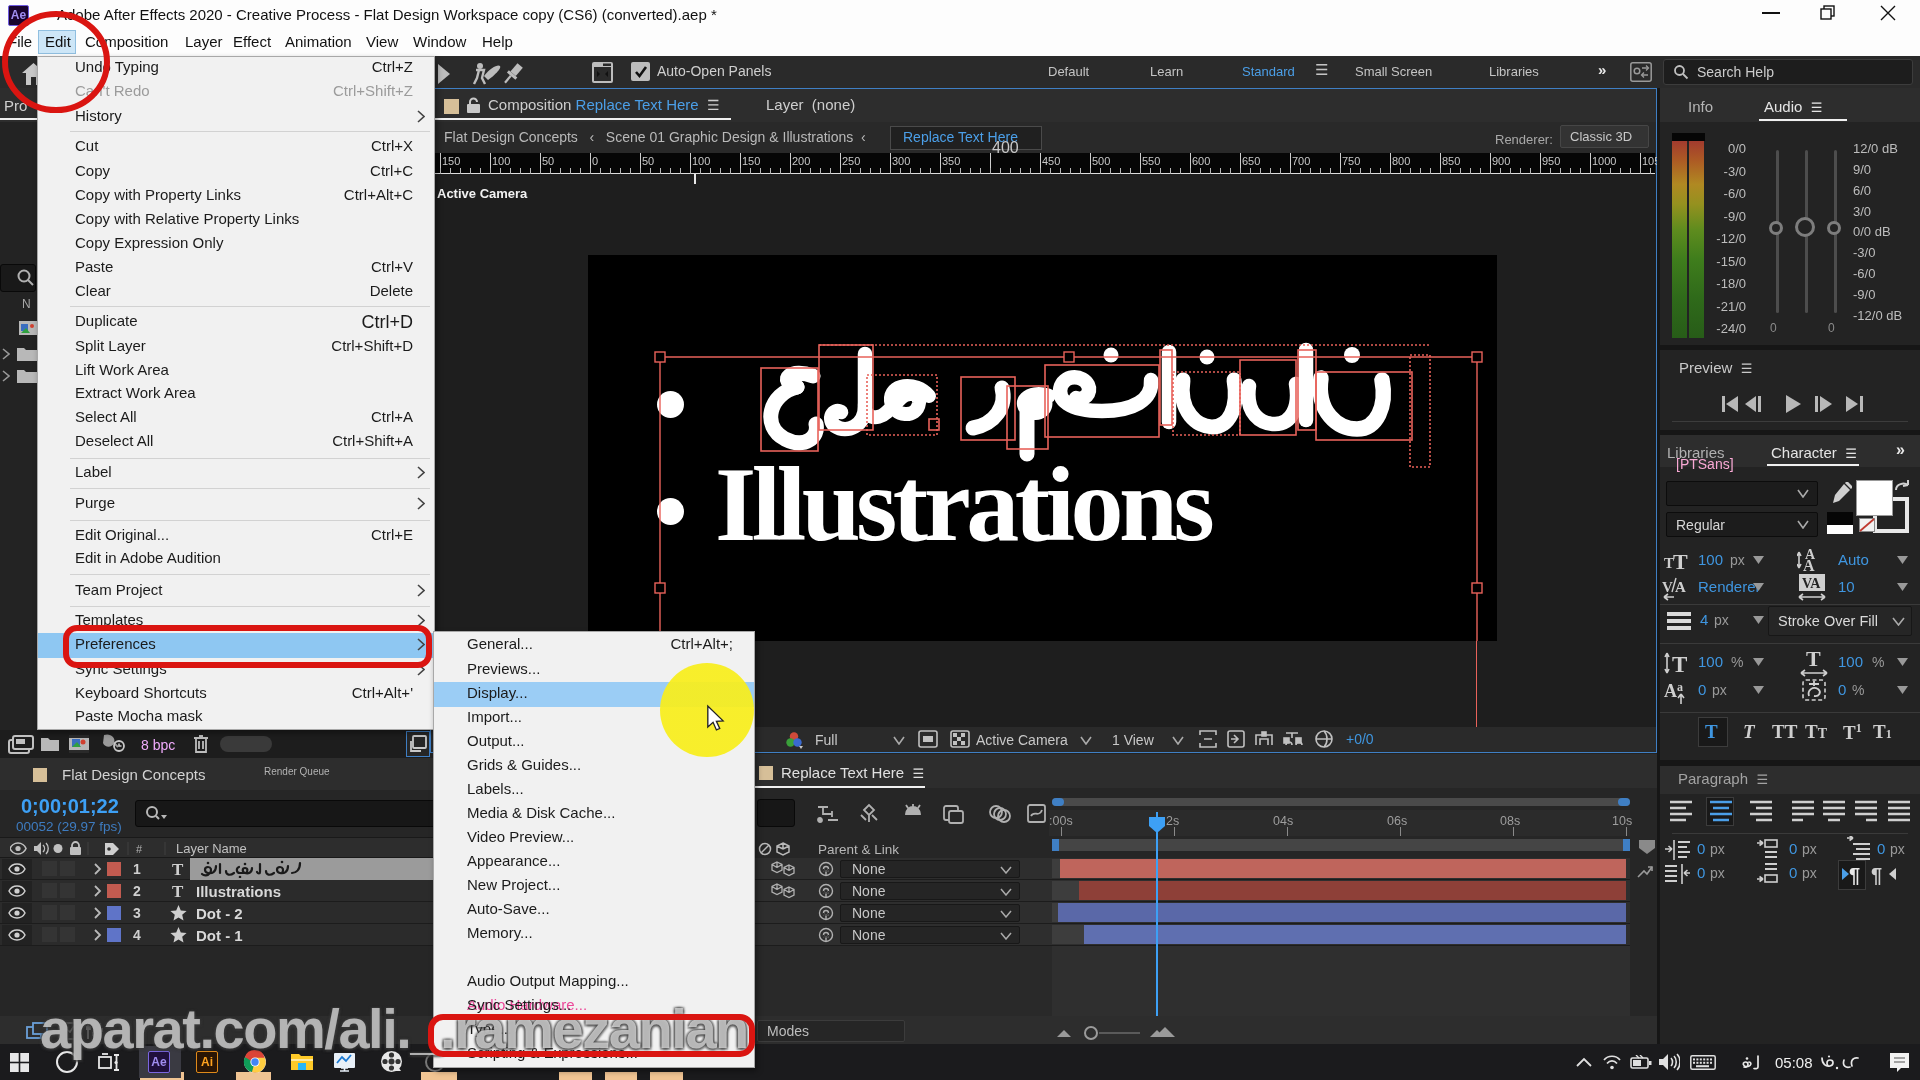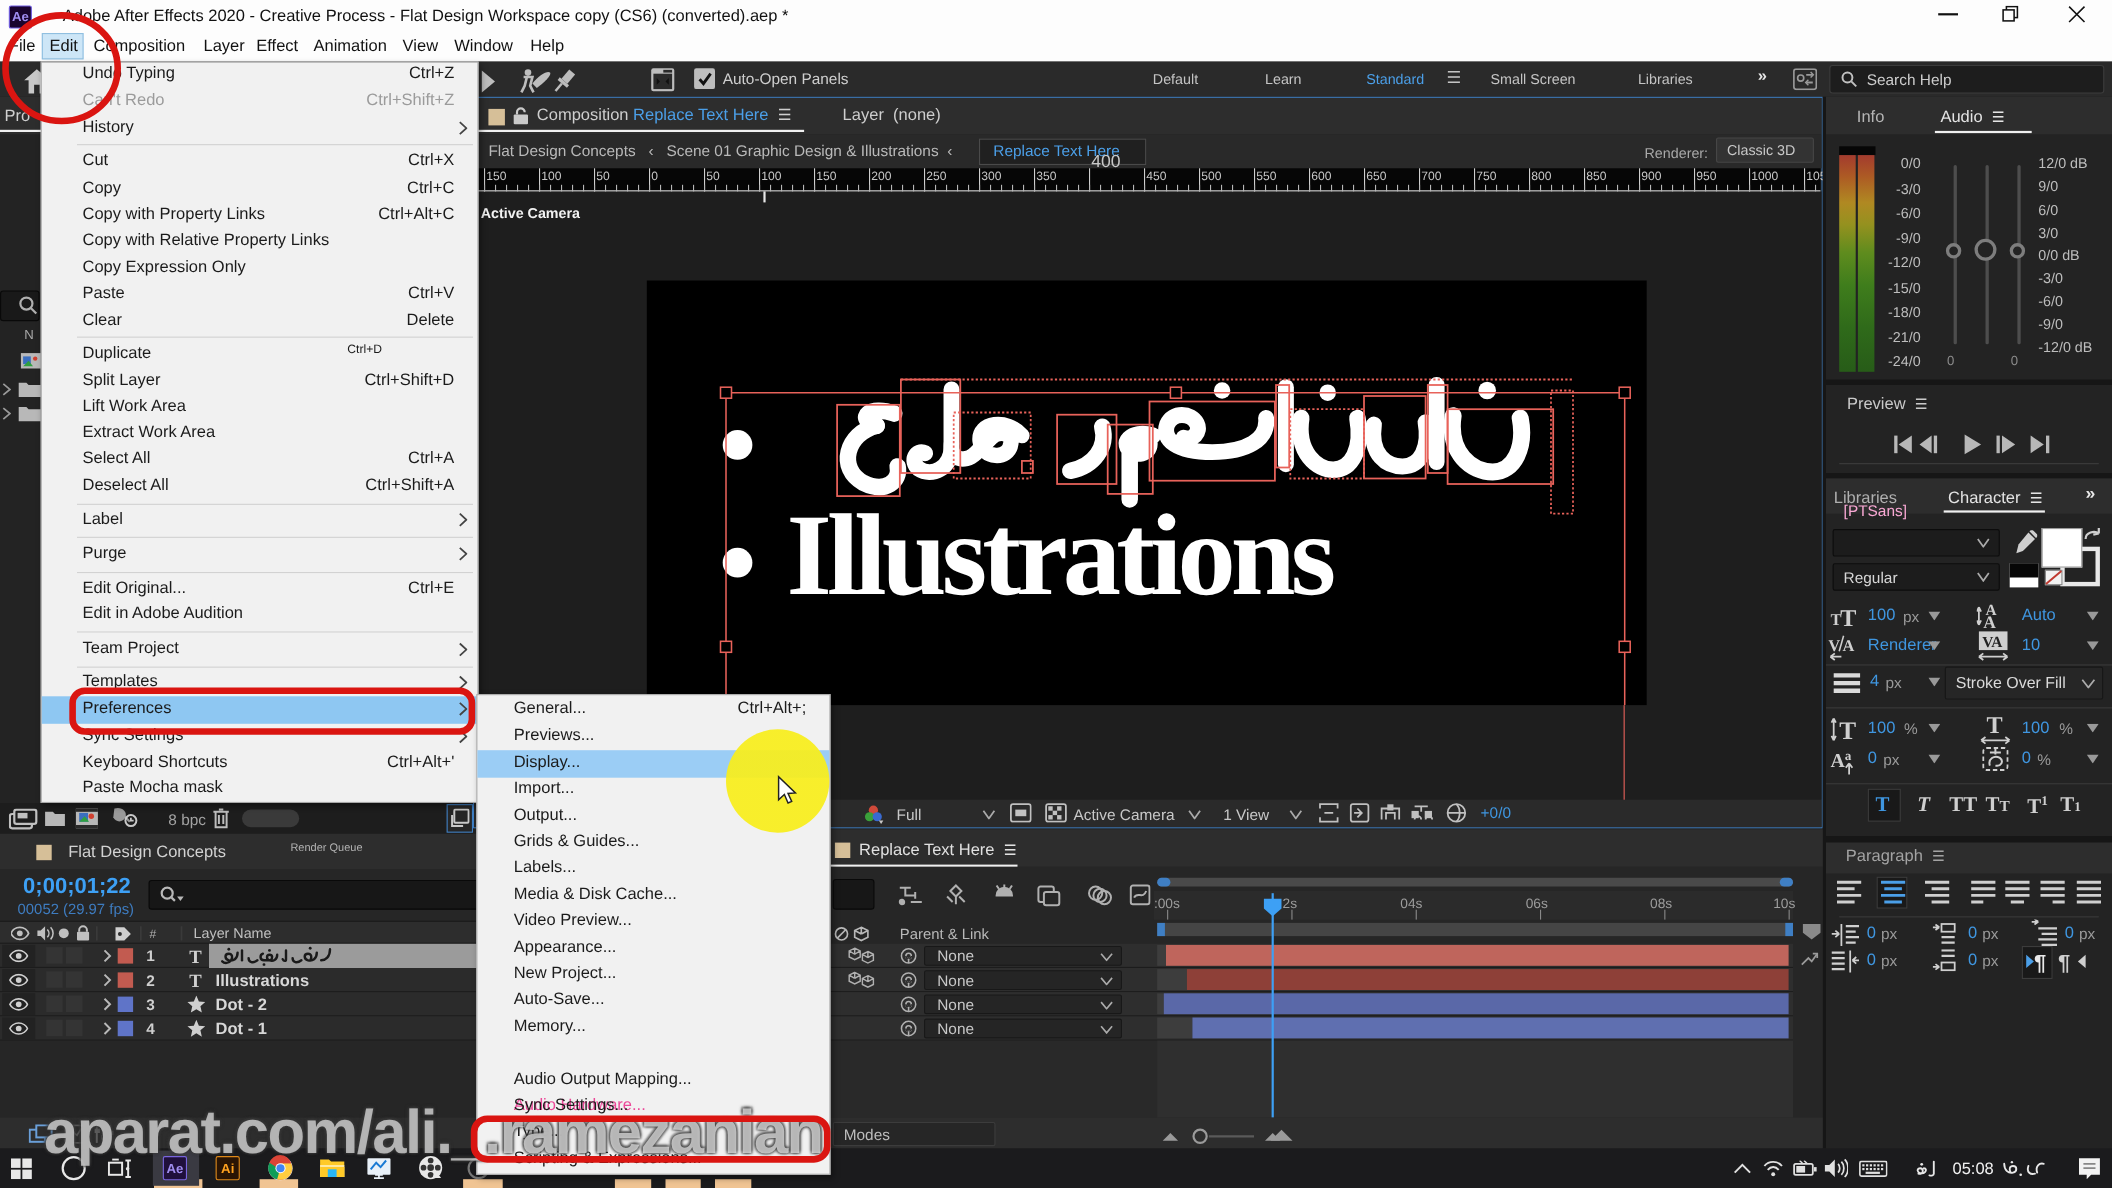--- a/index.html
+++ b/index.html
@@ -650,21 +650,21 @@
     <rect x="4" y="5" width="8" height="8" fill="#3a6ec0"></rect>
     <circle cx="15" cy="8" r="2.5" fill="#d04030"></circle>
     <path d="M4 13 L9 8 L13 13 Z" fill="#30a040"></path>
   </svg>
 <svg class="a" style="left:100px;top:733px" width="26" height="22" viewBox="0 0 26 22">
     <path d="M4 2 C10 0 16 4 14 10 C12 15 5 15 3 10 Z" fill="#9a9a9a"></path>
     <path d="M13 9 L18 14" stroke="#9a9a9a" stroke-width="2"></path>
     <circle cx="19" cy="13" r="5" fill="none" stroke="#c8c8c8" stroke-width="1.8"></circle>
     <path d="M19 10.5 V13 H21.5" stroke="#c8c8c8" stroke-width="1.6" fill="none"></path>
   </svg>
-<div class="a tx" style="left:153px;top:737px;font-size:14px;color:#a3a3a3">8 bpc</div>
+<div class="a tx" style="left:141px;top:737px;font-size:14px;color:#f0abfc">8 bpc</div>
 <svg class="a" style="left:193px;top:734px" width="16" height="20" viewBox="0 0 16 20">
     <path d="M1 4 H15 M3 4 V18 H13 V4 M6 2 H10 M6 7 V15 M10 7 V15" stroke="#bdbdbd" stroke-width="1.8" fill="none"></path>
   </svg>
 <div class="a" style="left:220px;top:736px;width:52px;height:16px;background:#3a3a3a;border-radius:8px"></div>
 <div class="a" style="left:406px;top:731px;width:24px;height:26px;border:1px solid #3f7fc4;background:#262626"></div>
 <svg class="a" style="left:410px;top:735px" width="17" height="18" viewBox="0 0 17 18">
     <rect x="3" y="1" width="13" height="12" rx="1" fill="none" stroke="#c8c8c8" stroke-width="1.8"></rect>
     <path d="M1 6 V16 H11" stroke="#c8c8c8" stroke-width="1.8" fill="none"></path>
   </svg>
 
@@ -1131,21 +1131,21 @@
 <div class="a tx" style="left:75px;top:186px;font-size:15px;color:#1b1b1b">Copy with Property Links</div>
 <div class="a tx" style="left:250px;top:186px;width:163px;text-align:right;font-size:15px;color:#1b1b1b">Ctrl+Alt+C</div>
 <div class="a tx" style="left:75px;top:210px;font-size:15px;color:#1b1b1b">Copy with Relative Property Links</div>
 <div class="a tx" style="left:75px;top:234px;font-size:15px;color:#1b1b1b">Copy Expression Only</div>
 <div class="a tx" style="left:75px;top:258px;font-size:15px;color:#1b1b1b">Paste</div>
 <div class="a tx" style="left:250px;top:258px;width:163px;text-align:right;font-size:15px;color:#1b1b1b">Ctrl+V</div>
 <div class="a tx" style="left:75px;top:282px;font-size:15px;color:#1b1b1b">Clear</div>
 <div class="a tx" style="left:250px;top:282px;width:163px;text-align:right;font-size:15px;color:#1b1b1b">Delete</div>
 <div class="a" style="left:70px;top:306px;width:360px;height:1px;background:#d2d2d2"></div>
 <div class="a tx" style="left:75px;top:312px;font-size:15px;color:#1b1b1b">Duplicate</div>
-<div class="a tx" style="left:250px;top:312px;width:163px;text-align:center;font-size:11px;color:#1b1b1b">Ctrl+D</div>
+<div class="a tx" style="left:250px;top:312px;width:163px;text-align:right;font-size:18px;color:#1b1b1b">Ctrl+D</div>
 <div class="a tx" style="left:75px;top:337px;font-size:15px;color:#1b1b1b">Split Layer</div>
 <div class="a tx" style="left:250px;top:337px;width:163px;text-align:right;font-size:15px;color:#1b1b1b">Ctrl+Shift+D</div>
 <div class="a tx" style="left:75px;top:361px;font-size:15px;color:#1b1b1b">Lift Work Area</div>
 <div class="a tx" style="left:75px;top:384px;font-size:15px;color:#1b1b1b">Extract Work Area</div>
 <div class="a tx" style="left:75px;top:408px;font-size:15px;color:#1b1b1b">Select All</div>
 <div class="a tx" style="left:250px;top:408px;width:163px;text-align:right;font-size:15px;color:#1b1b1b">Ctrl+A</div>
 <div class="a tx" style="left:75px;top:432px;font-size:15px;color:#1b1b1b">Deselect All</div>
 <div class="a tx" style="left:250px;top:432px;width:163px;text-align:right;font-size:15px;color:#1b1b1b">Ctrl+Shift+A</div>
 <div class="a" style="left:70px;top:458px;width:360px;height:1px;background:#d2d2d2"></div>
 <div class="a tx" style="left:75px;top:463px;font-size:15px;color:#1b1b1b">Label</div>

